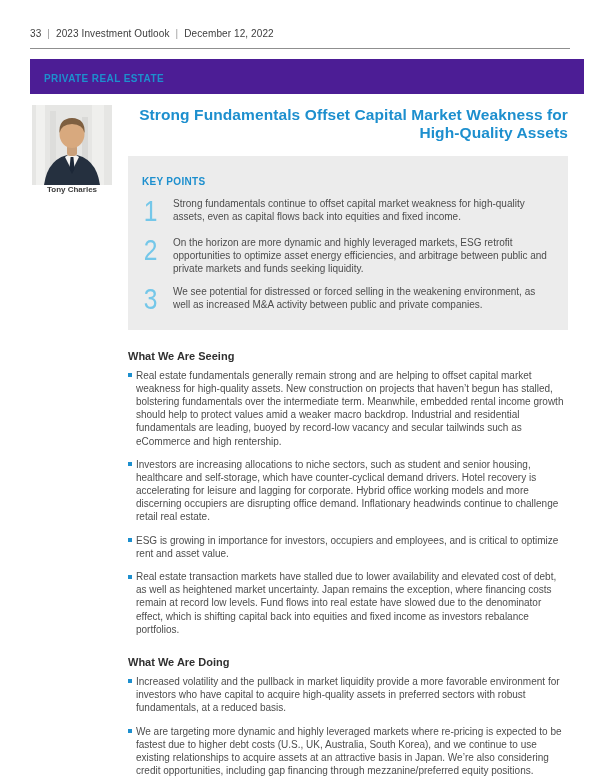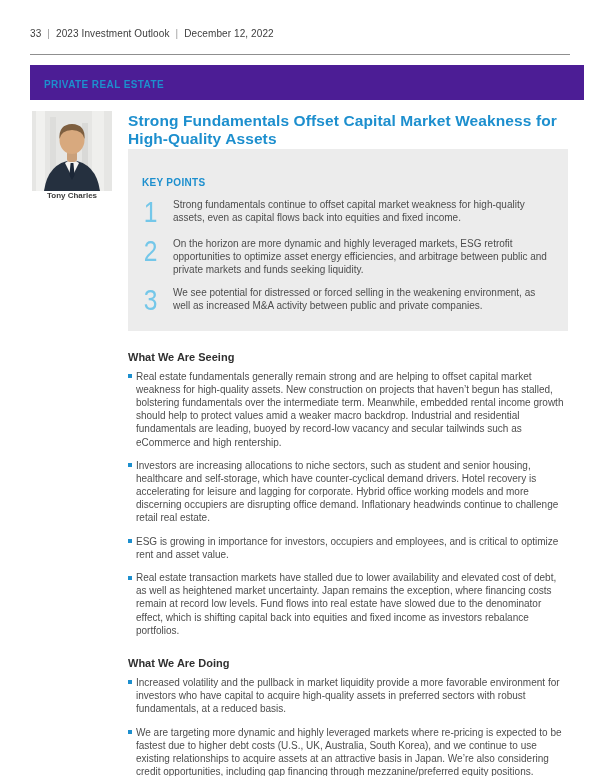--- a/index.html
+++ b/index.html
@@ -8,21 +8,21 @@
     height: 776px;
     font-family: "Liberation Sans", sans-serif;
     color: #4d4d4d;
     position: relative;
     overflow: hidden;
   }
 
   
   .page-header {
     margin: 28px 30px 0 30px;
-    padding-bottom: 15px;
+    padding-bottom: 9px;
     border-bottom: 1px solid #8f8f8f;
     font-size: 10px;
     color: #3d3d3d;
     letter-spacing: 0.1px;
   }
   .page-header .sep { color: #9b9b9b; margin: 0 6px; }
 
   
   .banner {
     margin: 10px 16px 0 30px;
@@ -57,28 +57,29 @@
   }
   .caption-name { font-weight: bold; font-size: 8px; display: block; }
 
   .right-col { flex: 1; min-width: 0; }
 
   .article-title {
     color: #1d8fce;
     font-weight: bold;
     font-size: 15.5px;
     line-height: 1.18;
-    margin: 1px 0 0 0;
+    margin: 1px 0 13px 0;
     letter-spacing: 0.1px;
+    text-align: right;
   }
 
   
   .key-points {
     background: #ececec;
-    padding: 28px 16px 16px 14px;
+    padding: 20px 16px 16px 14px;
   }
   .kp-heading {
     color: #1d8fce;
     font-weight: bold;
     font-size: 10px;
     letter-spacing: 0.3px;
     margin-bottom: 4px;
   }
   .kp-item { display: flex; gap: 14px; margin-top: 9px; }
   .kp-number {

